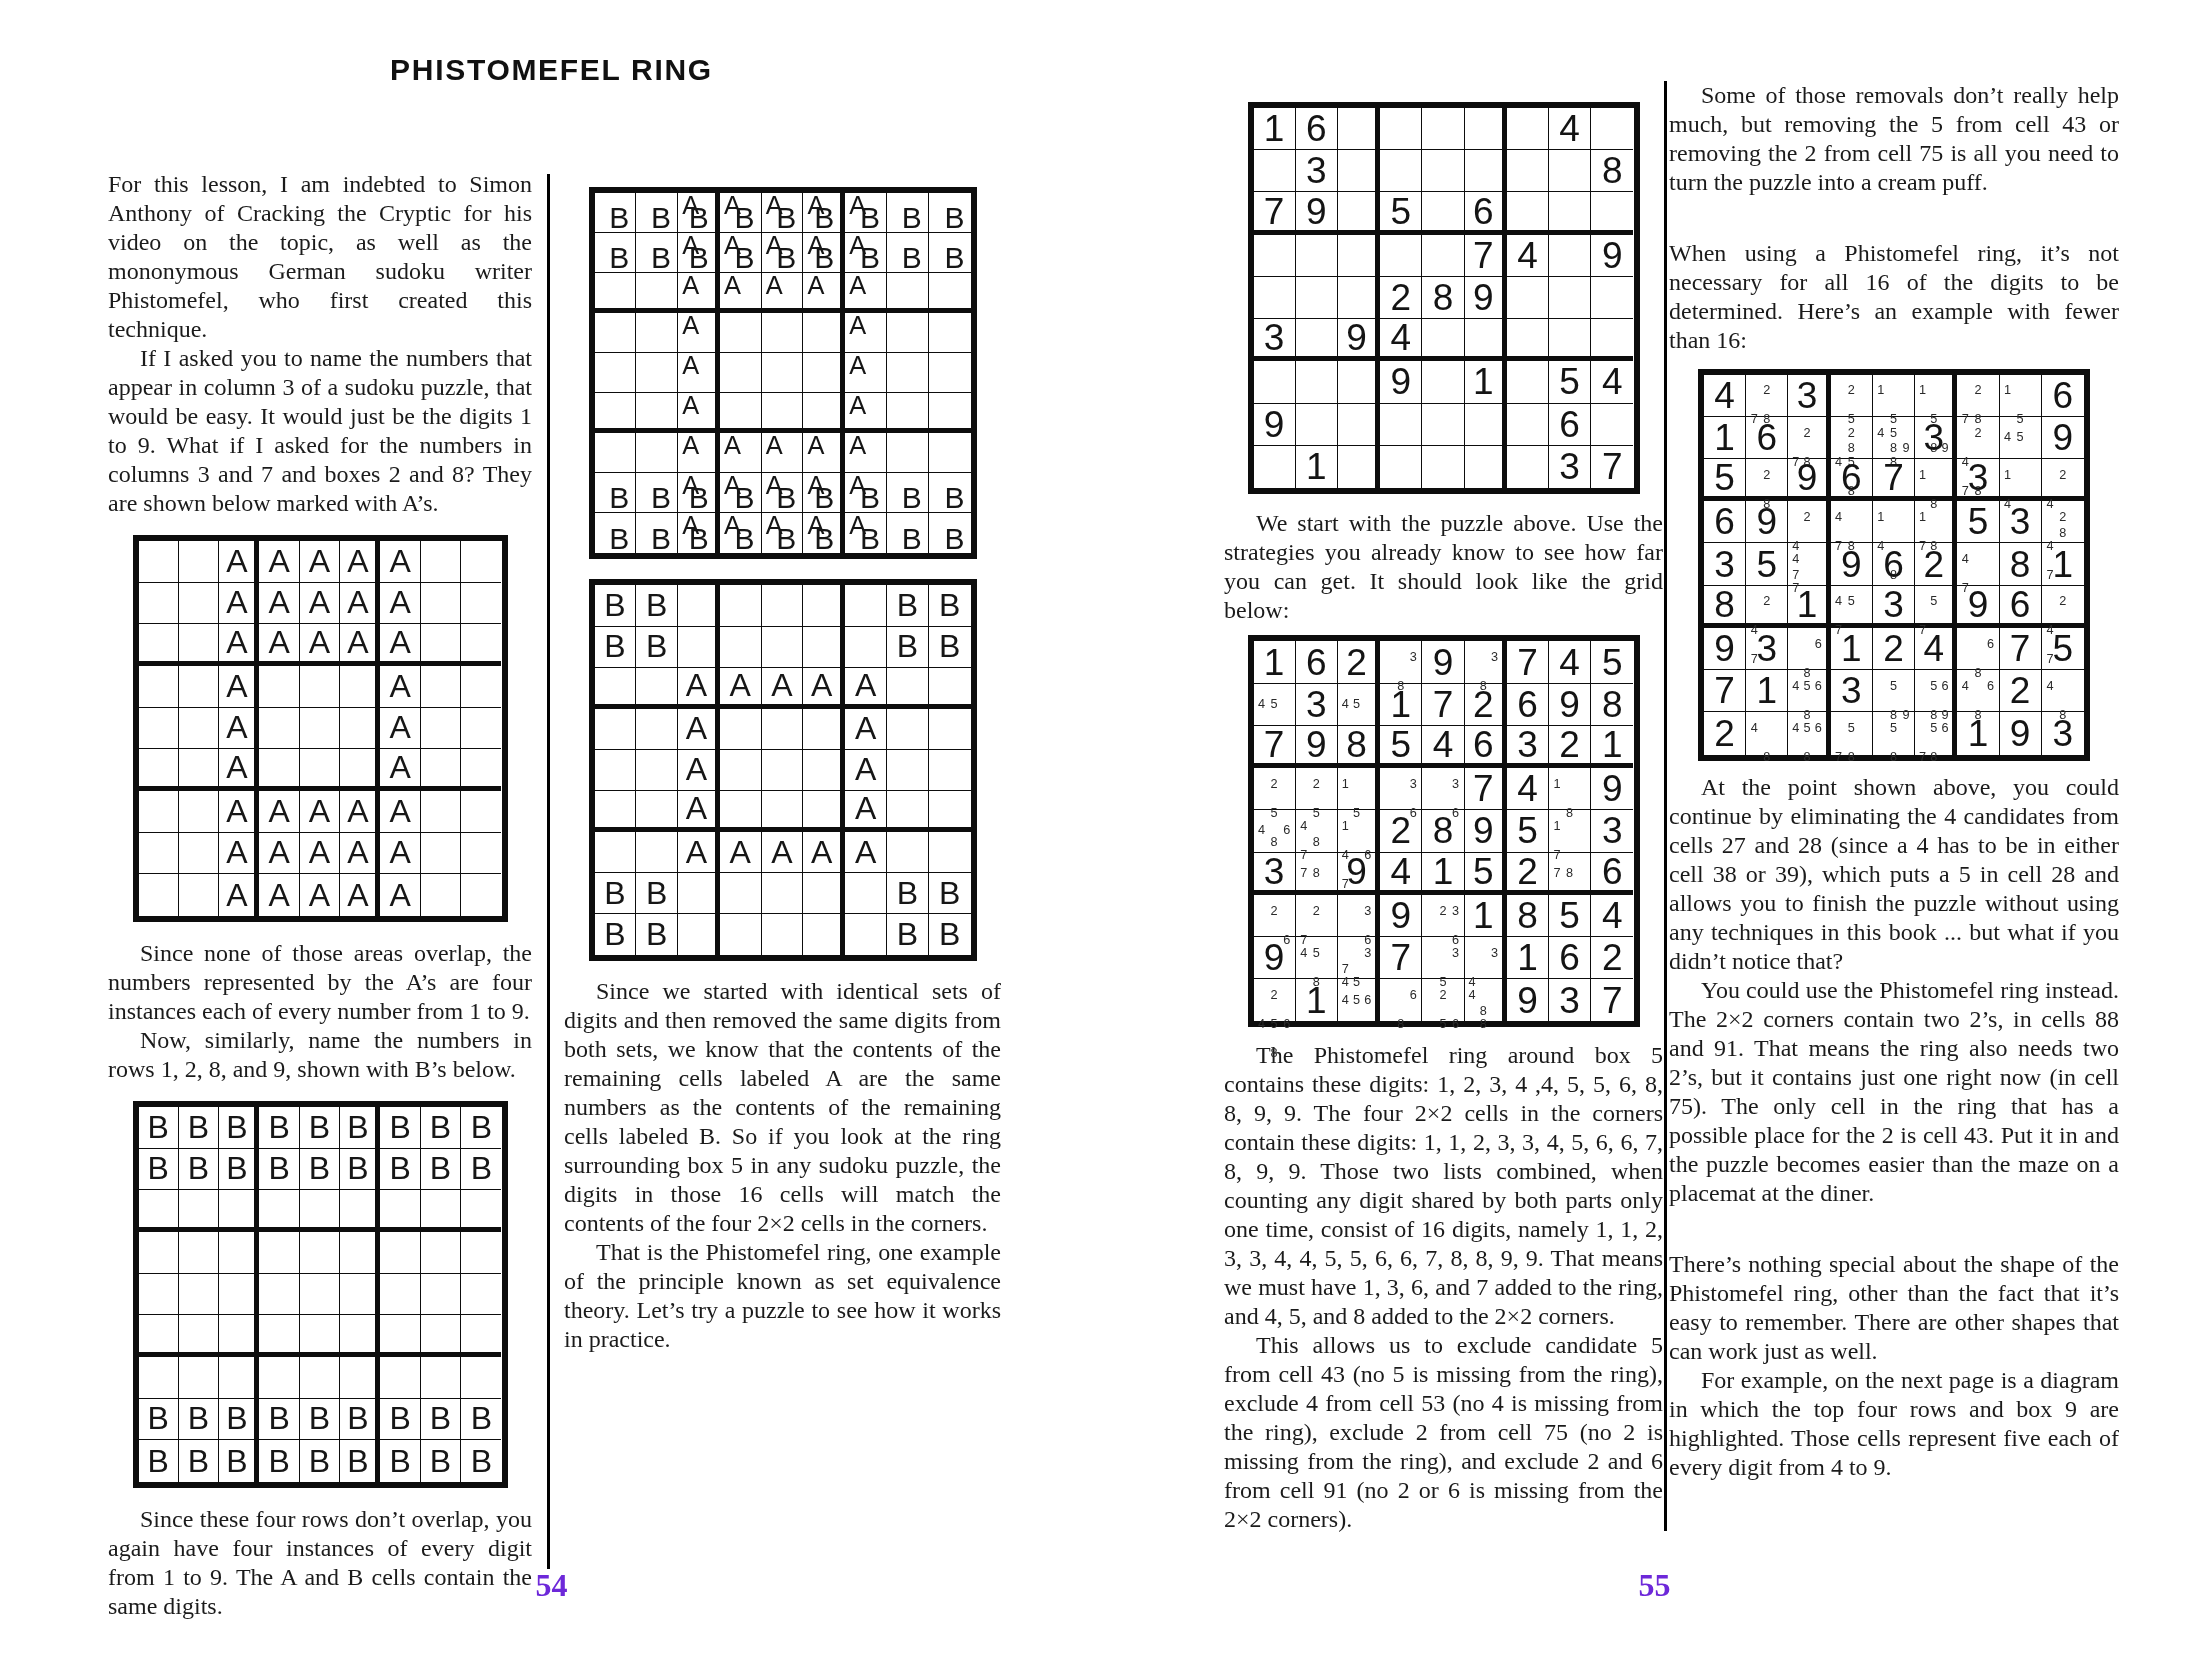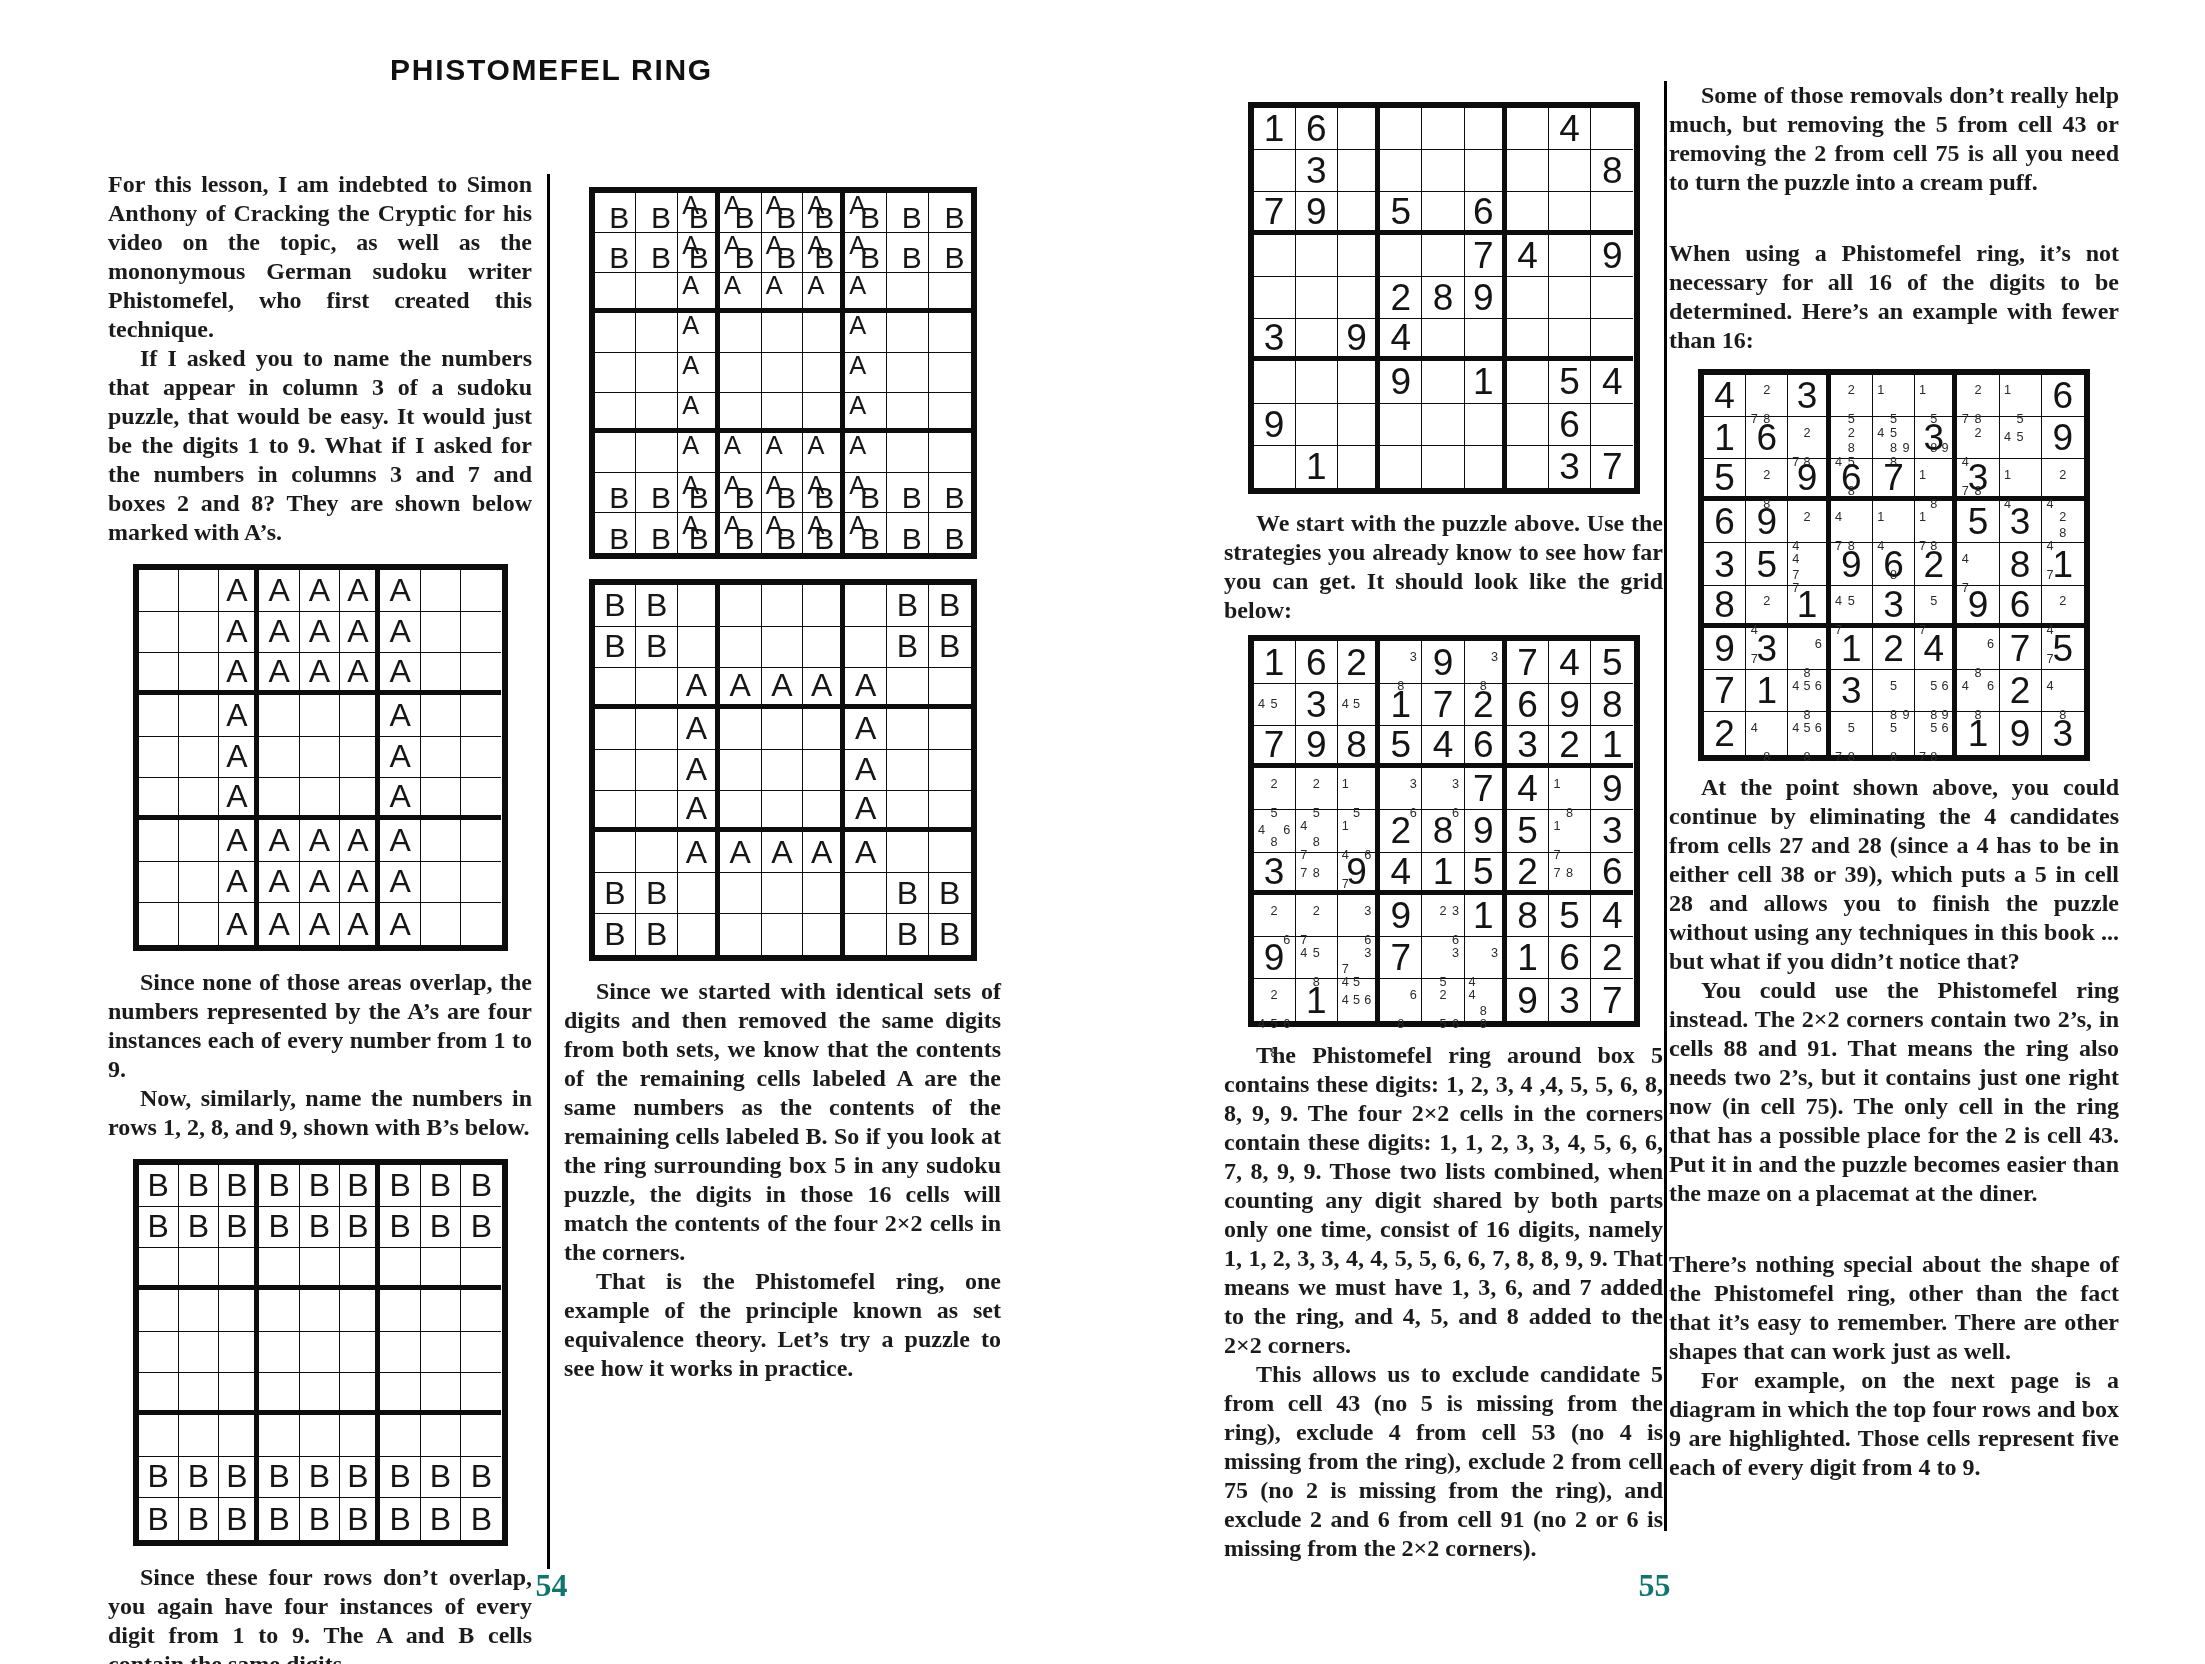--- a/index.html
+++ b/index.html
@@ -7,35 +7,35 @@
          font-family:"Liberation Serif",serif;color:#1b1b1b;overflow:hidden;}
   .page{position:absolute;top:0;height:1665px;width:1103px;}
   #page-left{left:0;}
   #page-right{left:1103px;}
 
   .booktitle{position:absolute;top:53px;left:0;width:100%;text-align:center;
              font-family:"Liberation Sans",sans-serif;font-weight:700;
              font-size:30px;letter-spacing:1.7px;color:#111;}
 
   .col{position:absolute;font-size:24px;line-height:29px;text-align:justify;}
-  .col p{margin:0;font-weight:bold;}
+  .col p{margin:0;}
   .col p.ind{text-indent:32px;}
   .col p.gap{margin-top:42px;}
 
   #L-col1{left:108px;top:170px;width:424px;}
   #L-col2{left:564px;top:165px;width:437px;}
   #R-col1{left:121px;top:85px;width:439px;}
   #R-col2{left:566px;top:81px;width:450px;}
 
   .vrule{position:absolute;width:2.5px;background:#000;}
   #rule-left{left:547px;top:174px;height:1395px;}
   #rule-right{left:561px;top:81px;height:1450px;}
 
   .pagenum{position:absolute;top:1567px;left:0;width:100%;text-align:center;
-           font-weight:700;font-size:32px;color:#0f766e;}
+           font-weight:700;font-size:32px;color:#6d28d9;}
   .sgrid{position:relative;display:grid;box-sizing:border-box;margin:0 auto;
          grid-template-columns:repeat(9,1fr);grid-template-rows:repeat(9,1fr);
          border:6px solid #0d0d0d;background:#fff;}
   .g-letters{width:375px;height:387px;margin-top:17px;margin-bottom:17px;}
   .g-mid1{width:388px;height:372px;margin-top:22px;margin-bottom:20.4px;}
   .g-mid2{width:388px;height:382px;margin-top:15.3px;margin-bottom:15.3px;}
   .g-std{width:392px;height:392px;}
   .g-puz{margin-top:17px;margin-bottom:15.3px;}
   .g-prog{margin-top:10.2px;margin-bottom:13.6px;}
   .g-few{margin-top:13.6px;margin-bottom:12px;}

